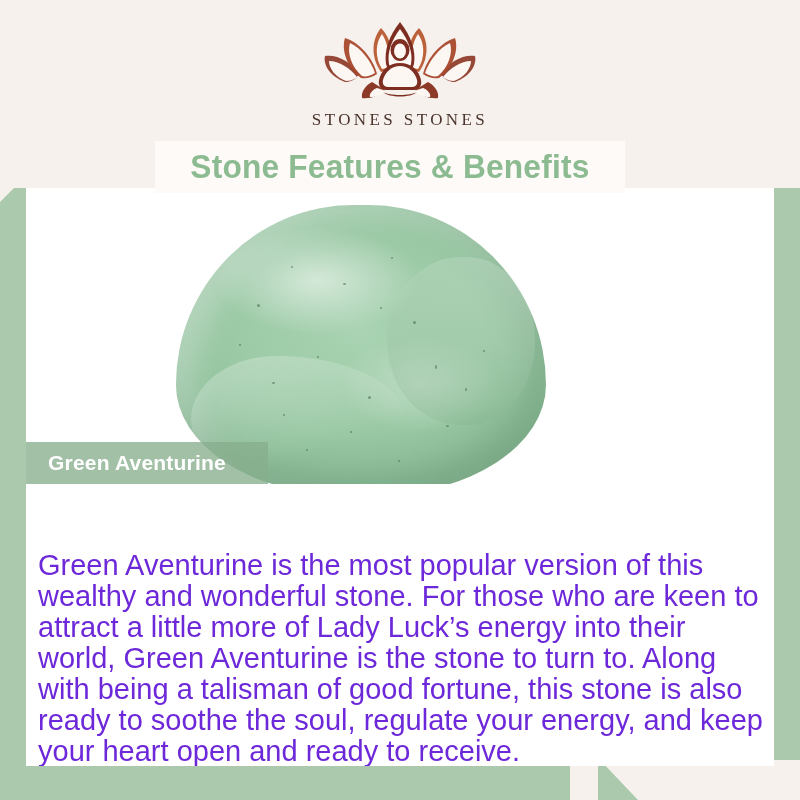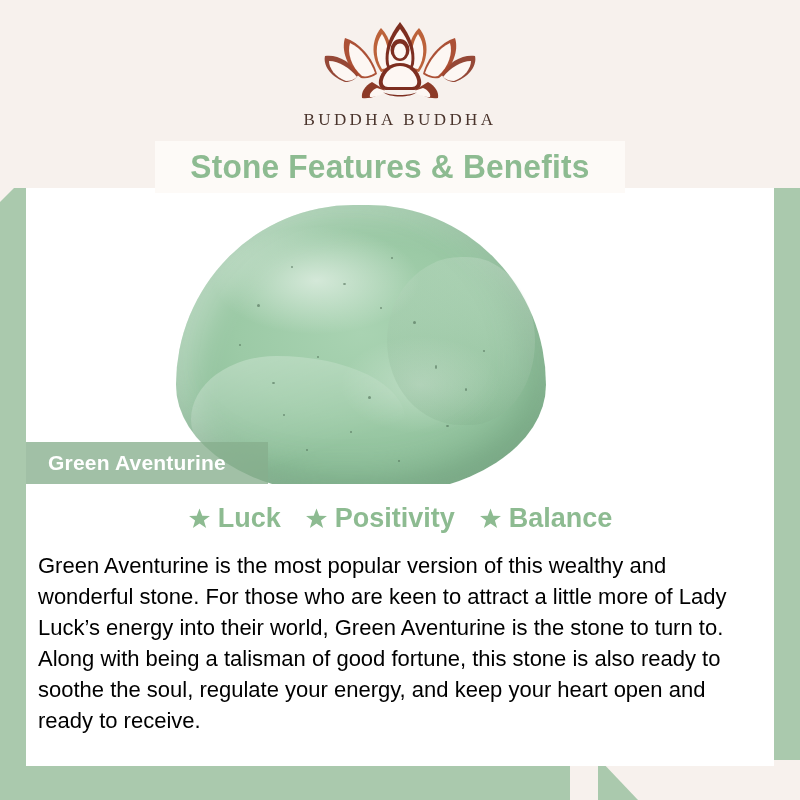--- a/index.html
+++ b/index.html
@@ -128,23 +128,23 @@
     color:#8dbb91;
     font-family:"Liberation Sans Narrow","Liberation Sans",sans-serif;
     font-weight:bold;font-size:27px;
   }
   .benefit + .benefit{margin-left:12px;}
   .star{width:23px;height:23px;display:block;flex:none;}
 
   
   .body-copy{
     position:absolute;left:12px;top:362px;width:726px;
-    color:#000000;
+    color:#6d28d9;
     font-family:"Liberation Sans Narrow","Liberation Sans",sans-serif;
-    font-size:22px;line-height:31px;
+    font-size:29px;line-height:31px;
     text-align:left;
   }
 </style>
 </head>
 <body>
 
 <div id="page">
 
   <div class="header">
     <div class="logo-wrap">
@@ -176,21 +176,21 @@
           <ellipse cx="85" cy="31" rx="6" ry="7.5" fill="#fdf7f3"></ellipse>
           <path d="M85 43 C74 43 66 50 64 60 C63 66 66 70 71 70 L99 70 C104 70 107 66 106 60 C104 50 96 43 85 43 Z" fill="#7d2e20"></path>
           <path d="M85 46 C77 46 70 52 68 60 C67 64 69 67 73 67 L97 67 C101 67 103 64 102 60 C100 52 93 46 85 46 Z" fill="#fdf7f3"></path>
           <path d="M57 62 C50 66 46 72 47 78 C55 79 64 76 70 70 Z" fill="#8c3a27"></path>
           <path d="M113 62 C120 66 124 72 123 78 C115 79 106 76 100 70 Z" fill="#8c3a27"></path>
           <path d="M62 68 C57 70 54 74 55 77 C61 77 67 75 71 71 Z" fill="#fdf7f3"></path>
           <path d="M108 68 C113 70 116 74 115 77 C109 77 103 75 99 71 Z" fill="#fdf7f3"></path>
           <path d="M68 72 C74 78 96 78 102 72 C96 76 74 76 68 72 Z" fill="#7d2e20"></path>
         </g>
       </svg>
-      <div class="logo-word">BUDDHA BUDDHA</div>
+      <div class="logo-word">STONES STONES</div>
     </div>
   </div>
 
   <div class="frame-left"></div>
   <div class="frame-right"></div>
   <div class="frame-bottom"></div>
   <div class="frame-bottom-right"></div>
   <div class="frame-bottom-notch"></div>
 
   <div class="card">
@@ -218,40 +218,20 @@
         <span class="stone-speck" style="left:73%;top:76%;width:3px;height:2px;"></span>
         <span class="stone-speck" style="left:29%;top:72%;width:2px;height:2px;"></span>
         <span class="stone-speck" style="left:55%;top:35%;width:2px;height:2px;"></span>
       </div>
 
       <div class="name-band">
         <span class="name-band-label">Green Aventurine</span>
       </div>
     </div>
 
-    <div class="benefits">
-      <div class="benefit">
-        <svg class="star" viewBox="0 0 24 24" aria-hidden="true">
-          <path d="M12 1.6 14.9 9.1 22.9 9.3 16.6 14.2 18.9 21.9 12 17.3 5.1 21.9 7.4 14.2 1.1 9.3 9.1 9.1 Z" fill="#8dbb91"></path>
-        </svg>
-        <span>Luck</span>
-      </div>
-      <div class="benefit">
-        <svg class="star" viewBox="0 0 24 24" aria-hidden="true">
-          <path d="M12 1.6 14.9 9.1 22.9 9.3 16.6 14.2 18.9 21.9 12 17.3 5.1 21.9 7.4 14.2 1.1 9.3 9.1 9.1 Z" fill="#8dbb91"></path>
-        </svg>
-        <span>Positivity</span>
-      </div>
-      <div class="benefit">
-        <svg class="star" viewBox="0 0 24 24" aria-hidden="true">
-          <path d="M12 1.6 14.9 9.1 22.9 9.3 16.6 14.2 18.9 21.9 12 17.3 5.1 21.9 7.4 14.2 1.1 9.3 9.1 9.1 Z" fill="#8dbb91"></path>
-        </svg>
-        <span>Balance</span>
-      </div>
-    </div>
 
     <div class="body-copy">Green Aventurine is the most popular version of this wealthy and wonderful stone. For those who are keen to attract a little more of Lady Luck’s energy into their world, Green Aventurine is the stone to turn to. Along with being a talisman of good fortune, this stone is also ready to soothe the soul, regulate your energy, and keep your heart open and ready to receive.</div>
   </div>
 
   <div class="banner">
     <span class="banner-title">Stone Features &amp; Benefits</span>
   </div>
 
 </div>
 

